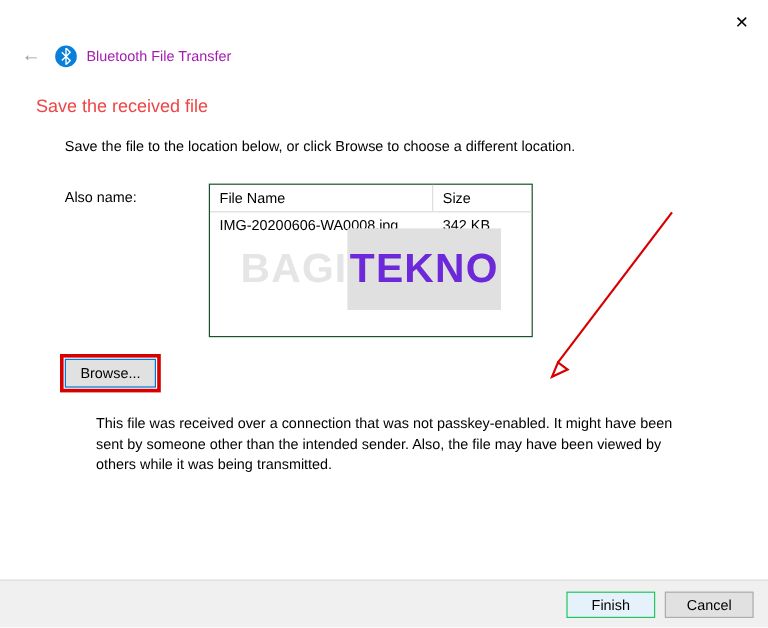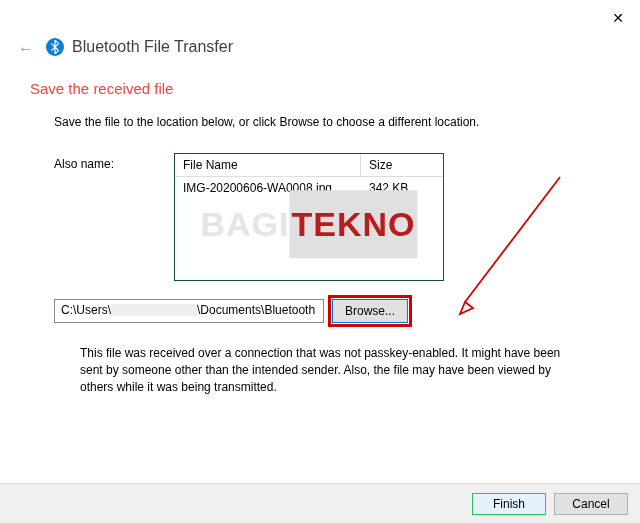--- a/index.html
+++ b/index.html
@@ -35,22 +35,22 @@
       width: 18px;
       height: 18px;
       background: #0a7fd9;
       border-radius: 50%;
       display: flex;
       align-items: center;
       justify-content: center;
     }
     .bt-icon svg { width: 10px; height: 14px; }
     .window-title {
-      font-size: 16px;
-      color: #404040;
+      font-size: 12px;
+      color: #a21caf;
     }
     .content {
       padding: 24px 30px 0 30px;
     }
     .heading {
       color: #ef4444;
       font-size: 15px;
       font-weight: 400;
       margin-bottom: 18px;
     }
@@ -106,21 +106,21 @@
       top: 50%;
       left: 50%;
       transform: translate(-50%, -30%);
       font-size: 34px;
       font-weight: 800;
       color: #e5e5e5;
       letter-spacing: 1px;
       pointer-events: none;
       white-space: nowrap;
     }
-    .watermark .wm-box { background: #e0e0e0; color: #b91c1c; padding: 15px 2px; margin-top: 20px; }
+    .watermark .wm-box { background: #e0e0e0; color: #6d28d9; padding: 15px 2px; margin-top: 20px; }
     .location-row {
       display: flex;
       align-items: center;
       margin: 18px 0 0 24px;
       gap: 8px;
     }
     .location-input {
       width: 270px;
       height: 24px;
       border: 1px solid #888;
@@ -219,23 +219,20 @@
         <div class="td-name">IMG-20200606-WA0008.jpg</div>
         <div class="td-size">342 KB</div>
       </div>
       <div class="watermark">
         <span>BAGI</span><span class="wm-box">TEKNO</span>
       </div>
     </div>
   </div>
 
   <div class="location-row">
-    <div class="location-input">
-      <span>C:\Users\</span><span class="location-redact"></span><span>\Documents\Bluetooth</span>
-    </div>
     <button class="browse-btn">Browse...</button>
   </div>
 
   <div class="warning">This file was received over a connection that was not passkey-enabled. It might have been sent by someone other than the intended sender. Also, the file may have been viewed by others while it was being transmitted.</div>
 </div>
 
 <svg class="arrow-svg" width="130" height="160">
   <line x1="120" y1="5" x2="25" y2="130" stroke="#d60000" stroke-width="1.8"></line>
   <polygon points="25,130 20,142 33,136 25,130" fill="none" stroke="#d60000" stroke-width="1.8"></polygon>
 </svg>

